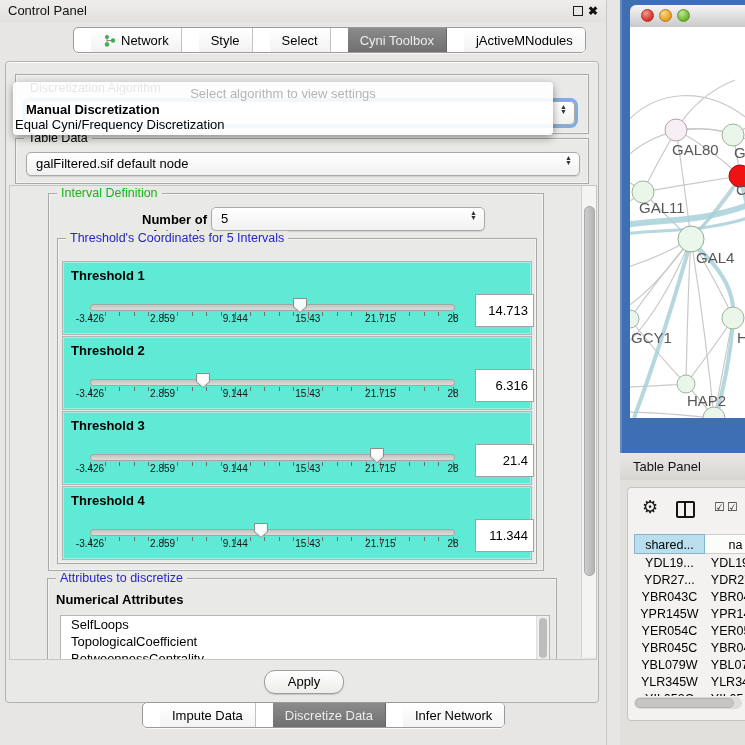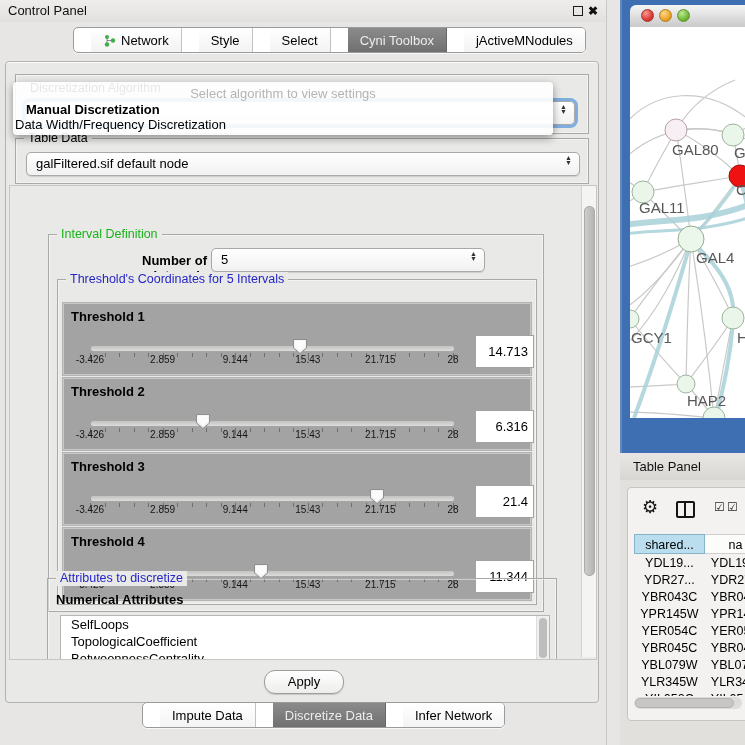--- a/index.html
+++ b/index.html
@@ -46,21 +46,21 @@
 
   
   .scrollarea{position:absolute;left:3px;top:123px;width:586px;height:473px;border:1px solid #c6c6c4;background:#e9e9e7;overflow:hidden;}
   .vscroll{position:absolute;right:0;top:0;width:14px;height:471px;background:#f4f4f3;border-left:1px solid #d2d2d0;}
   .vthumb{position:absolute;left:2px;top:20px;width:9px;height:368px;border-radius:5px;
           background:linear-gradient(90deg,#cdcdcd,#b4b4b4);border:1px solid #ababab;}
 
   .noi-label{position:absolute;left:36px;top:18px;width:122px;text-align:right;font-size:13px;font-weight:bold;color:#000;}
 
   
-  .thr-box{position:absolute;left:4px;width:468px;height:72px;border:1px solid #b3b3b1;background:#a3a3a3;
+  .thr-box{position:absolute;left:4px;width:468px;height:72px;border:1px solid #b3b3b1;background:#5eead4;
            box-shadow:inset 0 0 0 1px rgba(255,255,255,.4);}
   .thr-label{position:absolute;left:8px;top:6px;font-size:13px;font-weight:bold;color:#000;}
   .thr-track{position:absolute;left:27px;top:42px;width:363px;height:5px;border-radius:3px;
              background:linear-gradient(#c3c3c1,#dcdcda);border:1px solid #a5a5a3;}
   .thr-thumb{position:absolute;top:35px;width:16px;height:17px;}
   .tickwrap{position:absolute;left:27px;top:50px;width:363px;height:20px;}
   .tick{position:absolute;top:0;width:1px;background:#6e6e6c;}
   .ticklabel{position:absolute;top:1px;transform:translateX(-50%);font-size:10px;font-weight:normal;color:#161616;white-space:nowrap;}
   .thr-value{position:absolute;left:412px;top:32px;width:52px;height:31px;background:#fff;border:1px solid #a2a2a0;
              font-size:13px;color:#000;text-align:right;line-height:31px;padding-right:5px;}
@@ -151,37 +151,37 @@
         <span class="stepper">
             <span>▲</span>
             <span>▼</span>
           </span>
       </div>
     </div>
 
     <div class="popup">
       <div class="hint">Select algorithm to view settings</div>
       <div class="opt1">Manual Discretization</div>
-      <div class="opt2">Data Width/Frequency Discretization</div>
+      <div class="opt2">Equal Cyni/Frequency Discretization</div>
     </div>
 
     <div class="group" style="left:9px;top:76px;width:572px;height:44px;">
       <span class="group-title">Table Data</span>
       <div class="combo" style="left:10px;top:13px;width:552px;height:22px;">
         <span class="combo-text">galFiltered.sif default node</span>
         <span class="stepper">
             <span>▲</span>
             <span>▼</span>
           </span>
       </div>
     </div>
 
     <div class="scrollarea">
 
-      <div class="group" style="left:38px;top:7px;width:494px;height:376px;margin-top:41px;">
+      <div class="group" style="left:38px;top:7px;width:494px;height:376px;">
         <span class="group-title green">Interval Definition</span>
 
         <span class="noi-label">Number of Intervals</span>
         <div class="combo" style="left:162px;top:13px;width:272px;height:22px;">
           <span class="combo-text">5</span>
           <span class="stepper">
               <span>▲</span>
               <span>▼</span>
             </span>
         </div>

